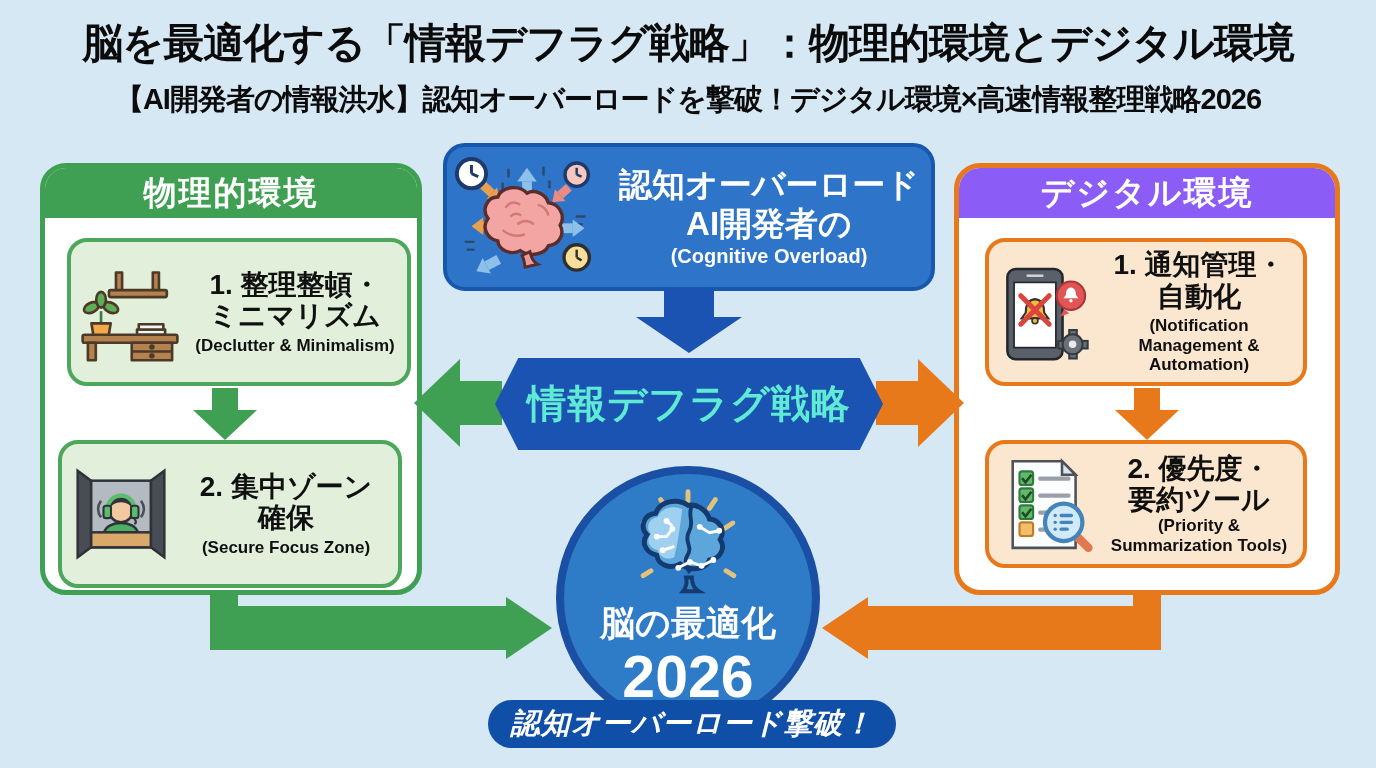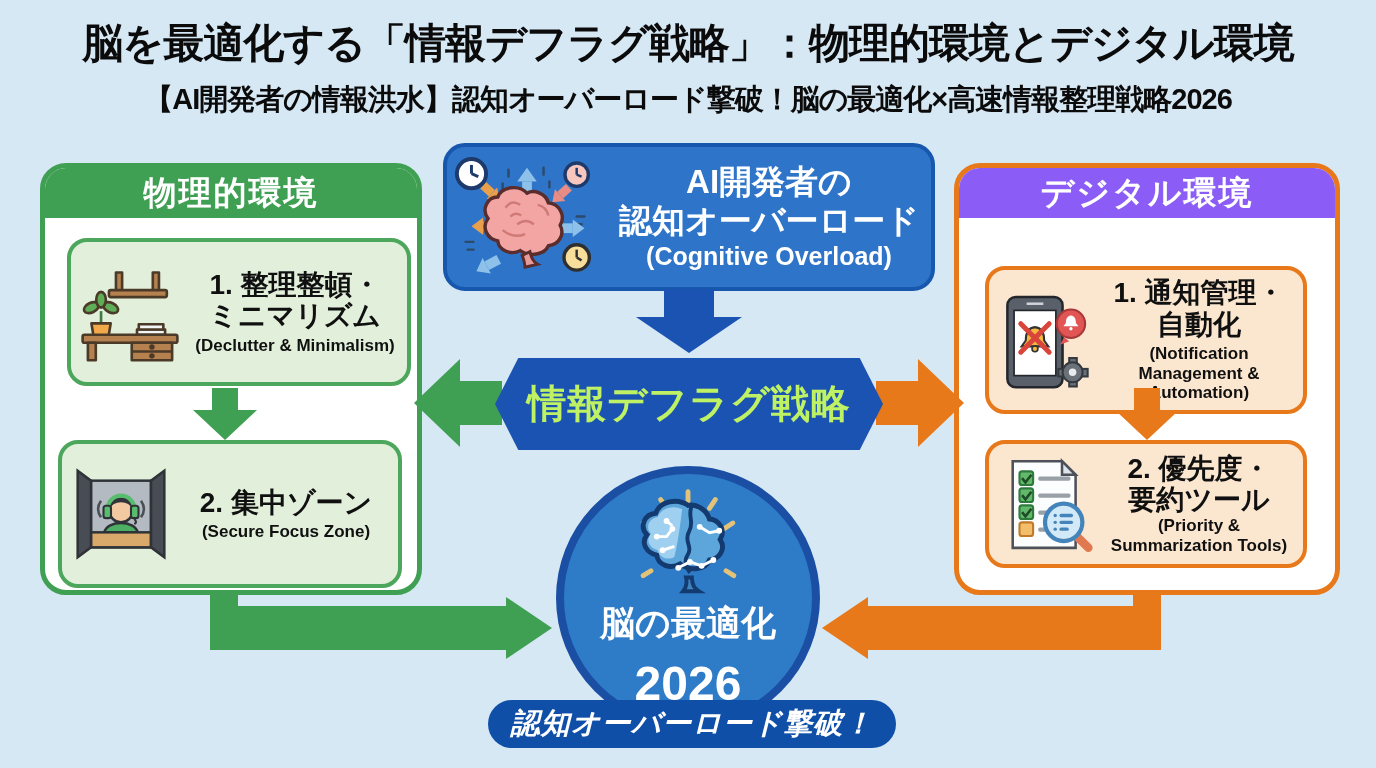--- a/index.html
+++ b/index.html
@@ -37,47 +37,47 @@
   .tri-down{clip-path:polygon(0 0,100% 0,50% 100%);}
   .tri-left{clip-path:polygon(100% 0,100% 100%,0 50%);}
   .tri-right{clip-path:polygon(0 0,0 100%,100% 50%);}
   .overload-box{
     position:absolute;left:443px;top:143px;width:492px;height:148px;
     background:#2E74C8;border:4px solid #1757AD;border-radius:22px;box-sizing:border-box;
     display:flex;align-items:center;
   }
   .overload-box .txt{flex:1;text-align:center;color:#ffffff;}
   .overload-box .t1{font-size:33px;font-weight:900;line-height:1.18;}
-  .overload-box .sub{font-size:25px;font-weight:800;margin-top:2px;}
+  .overload-box .sub{font-size:20px;font-weight:800;margin-top:2px;}
   .hexagon{
     position:absolute;left:495px;top:358px;width:388px;height:92px;background:#1B53B2;
     clip-path:polygon(0 50%,6% 0,94% 0,100% 50%,94% 100%,6% 100%);
     display:flex;align-items:center;justify-content:center;
-    color:#bef264;font-size:39px;font-weight:900;letter-spacing:1px;
+    color:#5eead4;font-size:39px;font-weight:900;letter-spacing:1px;
   }
   .goal-circle{
     position:absolute;left:556px;top:466px;width:264px;height:264px;border-radius:50%;
     background:#2E7BC8;border:8px solid #1A4FA4;box-sizing:border-box;
     display:flex;flex-direction:column;align-items:center;color:#ffffff;
   }
   .goal-circle .t1{font-size:35px;font-weight:900;line-height:1;margin-top:2px;}
-  .goal-circle .t2{font-size:48px;font-weight:900;line-height:1;margin-top:20px;}
+  .goal-circle .t2{font-size:59px;font-weight:900;line-height:1;margin-top:8px;}
   .pill{
     position:absolute;left:488px;top:700px;width:408px;height:48px;border-radius:26px;
     background:#0F4FA8;display:flex;align-items:center;justify-content:center;
     color:#ffffff;font-size:29px;font-weight:900;letter-spacing:1px;font-style:italic;
   }
 </style>
 </head>
 <body>
 
 <div class="stage">
 
   <div class="title">脳を最適化する「情報デフラグ戦略」：物理的環境とデジタル環境</div>
-  <div class="subtitle">【AI開発者の情報洪水】認知オーバーロード撃破！脳の最適化×高速情報整理戦略2026</div>
+  <div class="subtitle">【AI開発者の情報洪水】認知オーバーロードを撃破！デジタル環境×高速情報整理戦略2026</div>
 
   <div class="panel green" style="left:40px;top:163px;width:382px;height:432px;">
     <div class="panel-header green">物理的環境</div>
   </div>
 
   <div class="panel orange" style="left:954px;top:163px;width:386px;height:432px;">
     <div class="panel-header orange">デジタル環境</div>
   </div>
 
   <div class="item green" style="left:58px;top:238px;width:344px;height:148px;margin-left:9px;">
@@ -129,26 +129,27 @@
         <rect x="39" y="46" width="9" height="15" rx="3" fill="#58BE6E" stroke="#2f3338" stroke-width="2.5"></rect>
         <rect x="72" y="46" width="9" height="15" rx="3" fill="#58BE6E" stroke="#2f3338" stroke-width="2.5"></rect>
         <path d="M76,62 q4,4 0,6" stroke="#2f3338" stroke-width="2.5" fill="none"></path>
         <polygon points="8,4 24,16 24,96 8,108" fill="#474c55" stroke="#2f3338" stroke-width="3"></polygon>
         <polygon points="112,4 96,16 96,96 112,108" fill="#474c55" stroke="#2f3338" stroke-width="3"></polygon>
       </svg>
     </div>
     <div class="txt">
       <div class="t1">
         <div>2. 集中ゾーン</div>
+        <div>確保</div>
       </div>
       <div class="sub">(Secure Focus Zone)</div>
     </div>
   </div>
 
-  <div class="item orange" style="left:985px;top:238px;width:322px;height:148px;margin-top:28px;">
+  <div class="item orange" style="left:985px;top:238px;width:322px;height:148px;">
     <div class="icon-wrap" style="flex-basis:112px;">
       <svg viewBox="0 0 122 116" width="102" height="97">
         <rect x="16" y="6" width="66" height="108" rx="10" fill="#596069" stroke="#23272c" stroke-width="3"></rect>
         <rect x="24" y="22" width="50" height="78" fill="#ffffff" stroke="#23272c" stroke-width="2"></rect>
         <line x1="39" y1="14" x2="59" y2="14" stroke="#cfd4da" stroke-width="3"></line>
         <path d="M49,42 c-9,1 -11,9 -11,16 l-5,7 h32 l-5,-7 c0,-7 -2,-15 -11,-16 z" fill="#F5B942" stroke="#333333" stroke-width="2.5"></path>
         <circle cx="49" cy="68" r="3.5" fill="#F5B942" stroke="#333333" stroke-width="2"></circle>
         <line x1="32" y1="38" x2="66" y2="72" stroke="#D9453A" stroke-width="6" stroke-linecap="round"></line>
         <line x1="66" y1="38" x2="32" y2="72" stroke="#D9453A" stroke-width="6" stroke-linecap="round"></line>
         <circle cx="92" cy="38" r="17" fill="#E25555" stroke="#a83838" stroke-width="2.5"></circle>
@@ -270,22 +271,22 @@
           <path d="M55,55 q6,-9 15,-3"></path>
             <path d="M67,72 q9,-7 17,0"></path>
           <path d="M52,78 q11,9 23,4"></path>
             <path d="M88,52 q9,2 11,11"></path>
             <path d="M60,64 q5,-5 11,-1"></path>
         </g>
       </svg>
     </div>
     <div class="txt">
       <div class="t1">
+        <div>認知オーバーロード</div>
         <div>AI開発者の</div>
-        <div>認知オーバーロード</div>
       </div>
       <div class="sub">(Cognitive Overload)</div>
     </div>
   </div>
 
   <div class="abs" style="left:664px;top:289px;width:50px;height:30px;background:#1B53B2;"></div>
   <div class="abs tri-down" style="left:636px;top:317px;width:106px;height:36px;background:#1B53B2;"></div>
 
   <div class="abs" style="left:458px;top:381px;width:44px;height:44px;background:#3FA053;"></div>
   <div class="abs tri-left" style="left:414px;top:359px;width:46px;height:88px;background:#3FA053;"></div>

